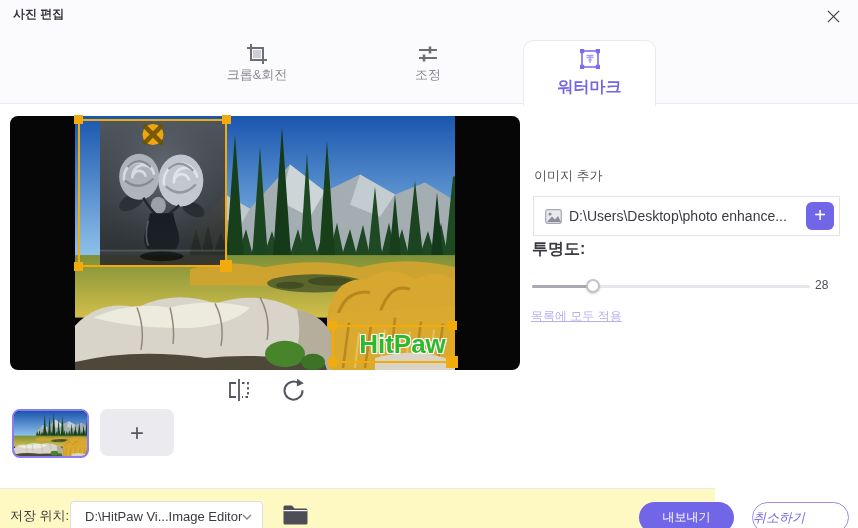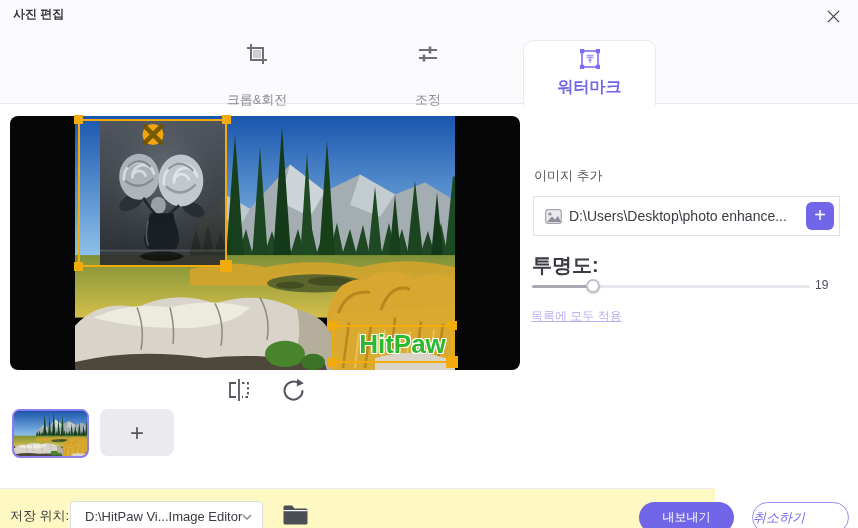--- a/index.html
+++ b/index.html
@@ -5,21 +5,21 @@
   html,body{margin:0;padding:0;width:858px;height:528px;background:#fff;
     font-family:"Liberation Sans","DejaVu Sans",sans-serif;overflow:hidden;}
   .app{position:absolute;left:0;top:0;width:858px;height:528px;background:#fff;}
   
   .header{position:absolute;left:0;top:0;width:858px;height:104px;background:#fbfbfd;
     border-bottom:1px solid #e9e9f1;box-sizing:border-box;}
   .win-title{position:absolute;left:13px;top:6px;font-size:12px;font-weight:700;color:#33333b;}
   .win-close{position:absolute;left:822px;top:5px;width:22px;height:22px;cursor:pointer;
     display:flex;align-items:center;justify-content:center;}
   .tab{position:absolute;top:42px;width:100px;display:flex;flex-direction:column;align-items:center;
-    gap:27px;cursor:pointer;}
+    gap:2px;cursor:pointer;}
   .tab-crop{left:207px;}
   .tab-adjust{left:378px;}
   .tab .tlabel{font-size:13px;color:#8b8b96;line-height:1;}
   .tab-card{position:absolute;left:523px;top:40px;width:133px;height:66px;background:#fff;
     border:1px solid #e9e9f1;border-bottom:none;border-radius:10px 10px 0 0;box-sizing:border-box;
     display:flex;flex-direction:column;align-items:center;padding-top:5px;gap:7px;cursor:pointer;z-index:3;}
   .tab-card .tlabel{font-size:16px;color:var(--accent,#7165e8);line-height:1;font-weight:bold;}
   
   .seg{position:absolute;left:530px;top:121px;width:310px;height:28px;background:#f0f0f4;
     border-radius:14px;z-index:2;}
@@ -30,21 +30,21 @@
     text-align:center;font-size:13px;color:#45454e;cursor:pointer;}
   .add-label{position:absolute;left:534px;top:167px;font-size:13px;color:#55555e;}
   .path-box{position:absolute;left:533px;top:196px;width:307px;height:40px;background:#fff;
     border:1px solid #e2e2ec;border-radius:0;box-sizing:border-box;cursor:text;}
   .pic-icon{position:absolute;left:11px;top:12px;}
   .path-text{position:absolute;left:35px;top:11px;font-size:14px;color:#3a3a42;white-space:nowrap;
     overflow:hidden;max-width:232px;}
   .add-img-btn{position:absolute;right:5px;top:5px;width:28px;height:28px;border-radius:6px;
     background:var(--accent,#7165e8);color:#fff;font-size:20px;font-weight:400;line-height:27px;
     text-align:center;cursor:pointer;}
-  .opacity-label{position:absolute;left:532px;top:252px;font-size:20px;font-weight:700;color:#3a3a42;}
+  .opacity-label{position:absolute;left:532px;top:239px;font-size:16px;font-weight:700;color:#3a3a42;}
   .slider{position:absolute;left:532px;top:279px;width:278px;height:14px;cursor:pointer;}
   .slider-track{position:absolute;left:0;top:6px;width:100%;height:3px;background:#e6e6ec;border-radius:2px;}
   .slider-fill{position:absolute;left:0;top:6px;height:3px;background:#a9a9b5;border-radius:2px;width:22%;}
   .slider-handle{position:absolute;top:0;left:22%;width:14px;height:14px;margin-left:-7px;background:#fff;
     border:2px solid #c2c2cc;border-radius:50%;box-sizing:border-box;box-shadow:0 1px 2px rgba(0,0,0,.18);cursor:grab;}
   .opacity-value{position:absolute;left:815px;top:278px;font-size:12px;color:#4c4c55;}
   .apply-link{position:absolute;left:531px;top:308px;font-size:12px;color:var(--link,#b7aff2);
     text-decoration:underline;cursor:pointer;}
   
   .canvas{position:absolute;left:10px;top:116px;width:510px;height:254px;background:#060606;
@@ -228,21 +228,21 @@
     <div class="path-text">D:\Users\Desktop\photo enhance...</div>
     <div class="add-img-btn">+</div>
   </div>
 
   <div class="opacity-label">투명도:</div>
   <div class="slider">
     <div class="slider-track"></div>
     <div class="slider-fill" style="width: 22%;"></div>
     <div class="slider-handle" style="left: 22%;"></div>
   </div>
-  <div class="opacity-value">19</div>
+  <div class="opacity-value">28</div>
   <div class="apply-link">목록에 모두 적용</div>
 
   <div class="canvas">
     <svg class="photo" viewBox="0 0 380 252" preserveAspectRatio="none">
         <use href="#sym-landscape"></use>
       </svg>
   </div>
 
   <div class="wm-box wm-img">
     <svg viewBox="0 0 150 150" preserveAspectRatio="none">

